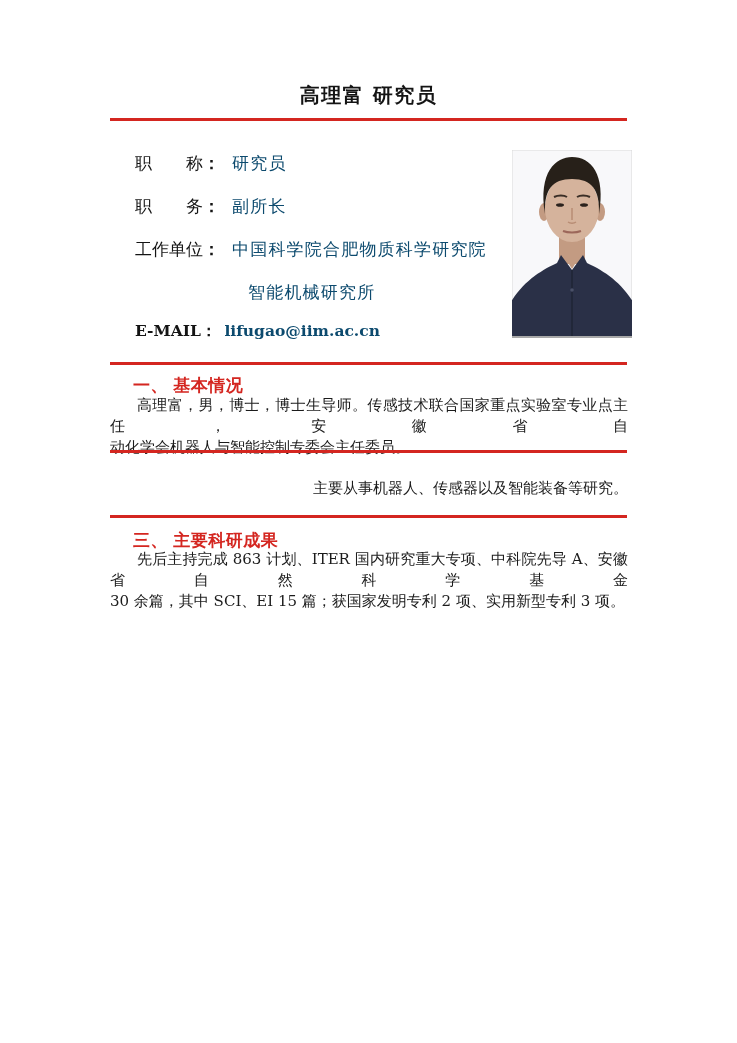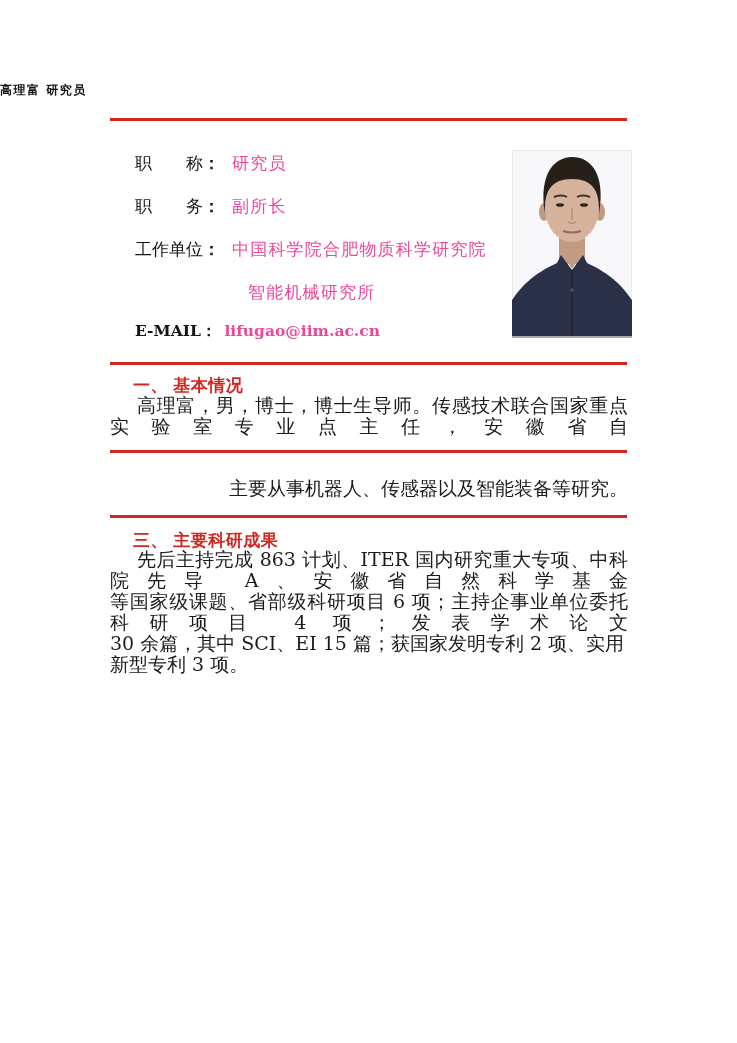--- a/index.html
+++ b/index.html
@@ -5,41 +5,41 @@
   html,body{margin:0;padding:0;}
   body{
     width:737px;height:1043px;background:#ffffff;position:relative;
     font-family:"Liberation Sans",sans-serif;color:#1a1a1a;overflow:hidden;
   }
   .page{position:absolute;inset:0;}
 
   
   .title{
     position:absolute;top:82px;left:0;width:737px;margin:0;
-    font-family:"DejaVu Serif","Liberation Serif",serif;
-    font-size:12px;font-weight:600;letter-spacing:1.5px;color:#141414;
+    text-align:center;font-family:"DejaVu Serif","Liberation Serif",serif;
+    font-size:20px;font-weight:600;letter-spacing:1.5px;color:#141414;
   }
 
   
   .rule{position:absolute;left:110px;width:517px;height:3px;background:#d42620;}
   .rule-title{top:118px;}
   .rule-s1{top:362px;}
   .rule-s2{top:450px;}
   .rule-s3{top:515px;}
 
   
   .info-row{position:absolute;left:135px;white-space:nowrap;font-size:17px;}
   .row-1{top:152px;}
   .row-2{top:195px;}
   .row-3{top:238px;}
   .row-4{top:281px;left:248px;}
   .row-5{top:321px;}
   .f-label{font-weight:normal;color:#141414;}
   .f-colon{font-weight:bold;color:#141414;margin-right:12px;}
-  .f-value{color:#ec4899;letter-spacing:1.2px;}
+  .f-value{color:#0c4a6e;letter-spacing:1.2px;}
   .row-5 .f-label,.row-5 .f-colon,.row-5 .f-value{
     font-family:"DejaVu Serif","Liberation Serif",serif;font-weight:bold;
     font-size:15.5px;letter-spacing:0;text-align:right;
   }
   .row-5 .f-colon{margin-right:8px;}
 
   
   .photo{position:absolute;left:512px;top:150px;width:120px;height:188px;}
   .photo svg{display:block;}
 
@@ -47,21 +47,21 @@
   .section-heading{
     position:absolute;left:133px;margin:0;
     font-size:17px;font-weight:bold;color:#d42620;letter-spacing:0.5px;
   }
   .head-s1{top:374px;}
   .head-s2{top:459px;}
   .head-s3{top:529px;}
   .section-body{
     position:absolute;left:110px;width:518px;
     font-family:"DejaVu Serif","Liberation Serif",serif;
-    font-size:19px;color:#1b1b1b;
+    font-size:15px;color:#1b1b1b;
   }
   .body-s1{top:395px;}
   .body-s2{top:478px;}
   .body-s3{top:549px;}
   .line{line-height:21px;}
   .indent{text-indent:27px;text-align:right;}
   .fill{text-align:justify;text-align-last:justify;}
 </style>
 </head>
 <body>
@@ -117,28 +117,28 @@
       <path d="M 51,81 C 56,83 64,83 69,81" stroke="#9c675a" stroke-width="2" fill="none"></path>
 
       <rect x="0" y="186" width="120" height="2" fill="#a8a8a8"></rect>
     </svg>
   </div>
 
   <div class="rule rule-s1"></div>
   <h2 class="section-heading head-s1">一、 基本情况</h2>
   <div class="section-body body-s1">
     <div class="line indent fill">高理富，男，博士，博士生导师。传感技术联合国家重点实验室专业点主任，安徽省自</div>
+    <div class="line">动化学会机器人与智能控制专委会主任委员。</div>
   </div>
 
   <div class="rule rule-s2"></div>
   <div class="section-body body-s2">
     <div class="line indent">主要从事机器人、传感器以及智能装备等研究。</div>
   </div>
 
   <div class="rule rule-s3"></div>
   <h2 class="section-heading head-s3">三、 主要科研成果</h2>
   <div class="section-body body-s3">
     <div class="line indent fill">先后主持完成 863 计划、ITER 国内研究重大专项、中科院先导 A、安徽省自然科学基金</div>
-    <div class="line fill">等国家级课题、省部级科研项目 6 项；主持企事业单位委托科研项目 4 项；发表学术论文</div>
     <div class="line">30 余篇，其中 SCI、EI 15 篇；获国家发明专利 2 项、实用新型专利 3 项。</div>
   </div>
 
 </div>
 
 </body></html>

